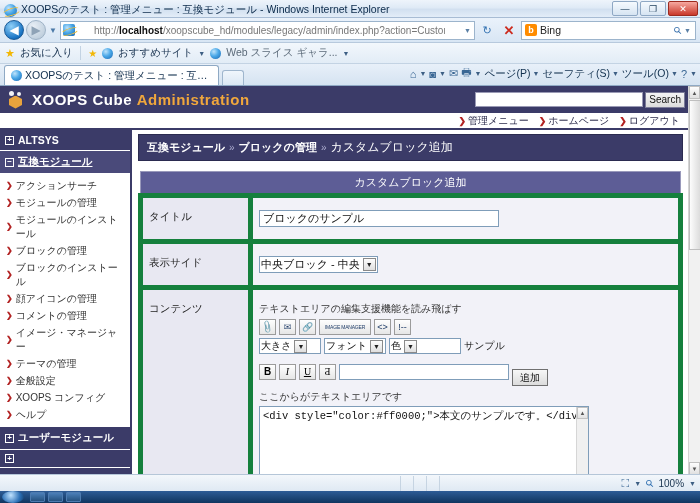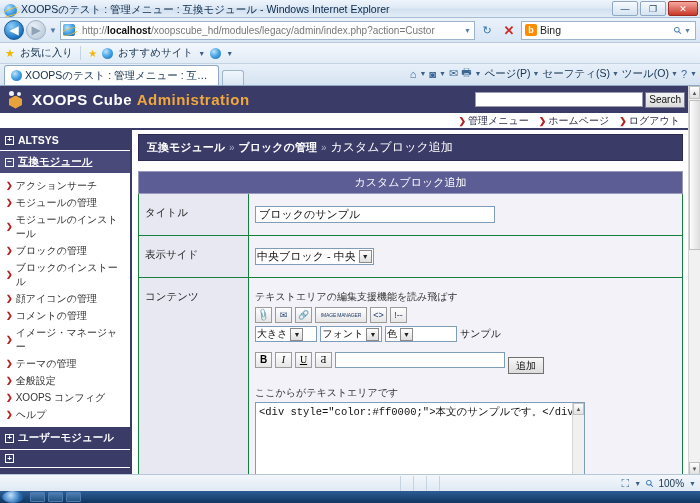--- a/index.html
+++ b/index.html
@@ -70,21 +70,21 @@
     border: 1px solid #1a5a96;
   }
   .navbtn.fwd {
     background: radial-gradient(circle at 35% 30%, #e8eef5, #c3d2e0 70%, #a8b9c9);
     border: 1px solid #9fb3c7; color: #8fa3b7;
   }
   .histdrop { font-size: 8px; color: #4c7aa8; width: 10px; text-align: center; flex: none; }
   .urlbox {
     flex: 1; height: 19px; background: #fff;
     border: 1px solid #9cb4cc;
-    display: flex; align-items: center; padding: 0 2px; gap: 7px;
+    display: flex; align-items: center; padding: 0 2px; gap: 19px;
     min-width: 0;
   }
   .url-fav {
     width: 12px; height: 12px; flex: none; border-radius: 2px;
     background: radial-gradient(circle at 35% 32%, #bfe3fb 0%, #4aa8e8 45%, #1764b0 100%);
     position: relative;
   }
   .url-fav::after {
     content: ""; position: absolute; left: -2px; top: 3.5px;
     width: 16px; height: 5px;
@@ -260,21 +260,21 @@
 
   .formtable {
     margin-top: 10px; width: 100%; border-collapse: collapse;
     border: 1px solid #9999bb;
   }
   .formtable .caption {
     background: #5d5d96; color: #fff; text-align: center;
     font-size: 11px; padding: 3px; font-weight: normal;
     border: 1px solid #9999bb;
   }
-  .formtable td { border: 1px solid #15803d; padding: 12px 6px; vertical-align: top; }
+  .formtable td { border: 5px solid #15803d; padding: 12px 6px; vertical-align: top; }
   .formtable td.lab { width: 110px; background: #e8e8f2; font-size: 10.5px; color: #222; }
   .formtable td.val { background: #f2f2f8; }
 
   .inp {
     border: 1px solid #7f9db9; background: #fff; height: 17px;
     font-size: 11px; padding: 1px 3px;
     font-family: "Liberation Sans", sans-serif; color: #111;
   }
   .inp.title { width: 240px; }
   .inp.order { width: 58px; text-align: center; }
@@ -301,34 +301,34 @@
     display: flex; align-items: center; justify-content: center;
     font-size: 9px; color: #24406b;
   }
   .tb-btn.wide { width: 52px; font-size: 5px; letter-spacing: -.2px; }
   .tb-btn.fmt { font-size: 10px; color: #000; font-family: "Liberation Serif", serif; }
   .tb-btn.fmt.b { font-weight: bold; font-family: "Liberation Sans", sans-serif; }
   .tb-btn.fmt.i { font-style: italic; }
   .tb-btn.fmt.u { text-decoration: underline; }
   .clip { transform: rotate(35deg); display: inline-block; }
   .sel.small { height: 16px; font-size: 10px; }
-  .sel.sz { width: 62px; } .sel.ft { width: 62px; justify-content: center; } .sel.cl { width: 72px; }
+  .sel.sz { width: 62px; } .sel.ft { width: 62px; } .sel.cl { width: 72px; }
   .samp { font-size: 10px; color: #222; }
   .tb-input {
     width: 170px; height: 16px; border: 1px solid #7f9db9;
     background: #fff; font-size: 10px;
     font-family: "Liberation Sans", sans-serif;
   }
   .addbtn {
     height: 17px; padding: 0 7px; font-size: 10px;
     border: 1px solid #707070;
     background: linear-gradient(to bottom,#f7f7f7,#dcdcdc);
     font-family: "Liberation Sans", sans-serif; color: #111; margin-top: 12px;
   }
-  .ta-note { font-size: 10px; color: #333; margin: 12px 0 2px; }
+  .ta-note { font-size: 10px; color: #333; margin: 4px 0 2px; }
   .ta-wrap { position: relative; width: 330px; }
   .ta {
     width: 330px; height: 130px;
     border: 1px solid #7f9db9; background: #fff;
     font-family: "Liberation Mono", monospace;
     font-size: 10.5px; color: #111; padding: 2px 3px;
     line-height: 1.35; resize: none; overflow: hidden;
   }
   .ta-scroll {
     position: absolute; right: 1px; top: 1px; width: 12px; height: 128px;
@@ -435,20 +435,21 @@
 
   <div class="favbar">
     <span class="star">★</span>
     <span>お気に入り</span>
     <span class="fav-sep"></span>
     <span class="star sm">★</span>
     <span class="mini-ie"></span>
     <span>おすすめサイト</span>
     <span class="fav-caret">▼</span>
     <span class="mini-ie"></span>
+    <span class="fav-dim">Web スライス ギャラ...</span>
     <span class="fav-caret">▼</span>
   </div>
 
   <div class="tabrow">
     <div class="tab">
       <span class="mini-ie"></span>
       <span class="lbl">XOOPSのテスト : 管理メニュー : 互換モジュ...</span>
     </div>
     <div class="tab-new"></div>
     <div class="cmdbar">

